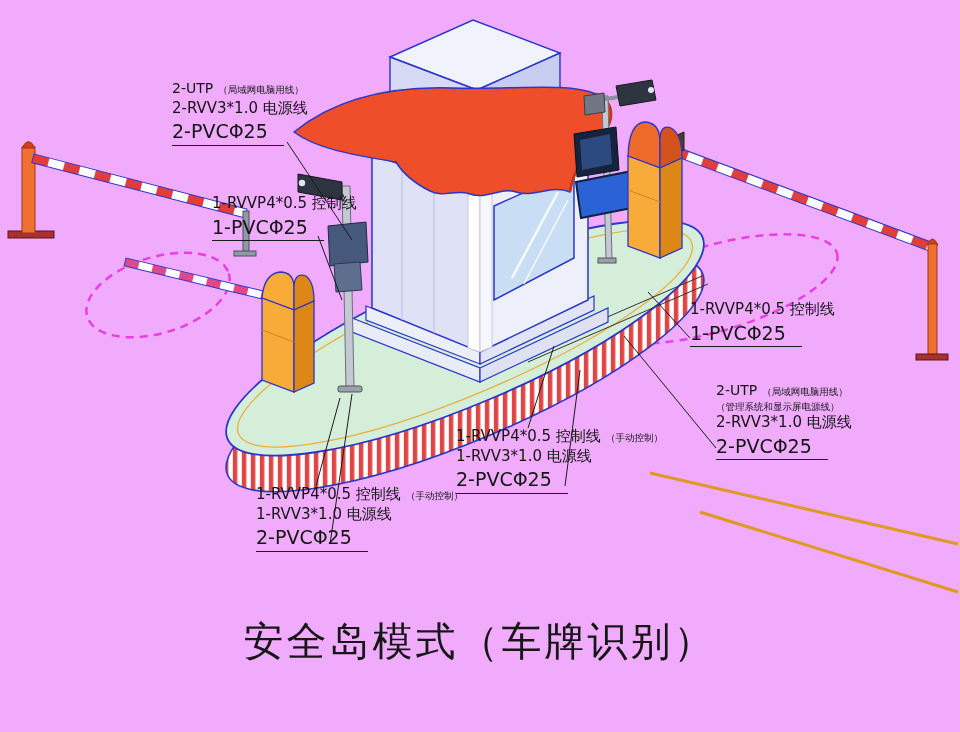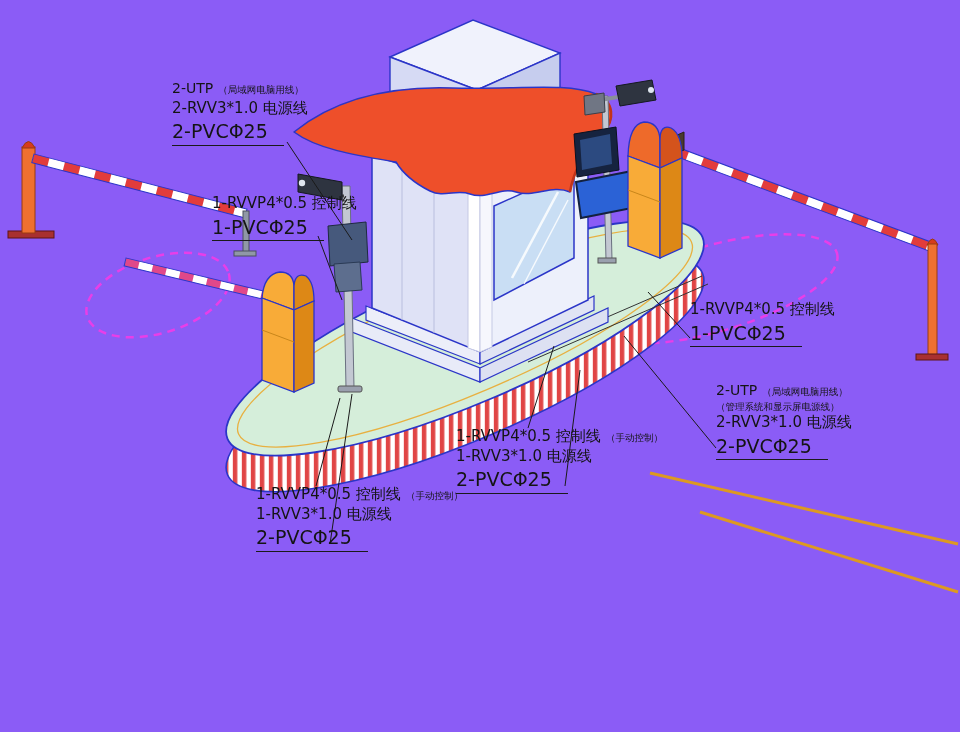--- a/index.html
+++ b/index.html
@@ -1,17 +1,17 @@
 <!DOCTYPE html>
 <html><head>
 <meta charset="utf-8">
 <style>
   html,body { margin:0; padding:0; background:#ffffff; }
   .stage {
-    position:relative; width:960px; height:732px; background:#8b5cf6;
+    position:relative; width:960px; height:732px; background:#f0abfc;
     font-family:"DejaVu Sans","Liberation Sans",sans-serif; overflow:hidden;
   }
   svg.scene { position:absolute; left:0; top:0; }
   .lbl { position:absolute; color:#141414; line-height:1.3; white-space:nowrap; }
   .t14 { font-size:14px; }
   .t13 { font-size:15px; }
   .t9  { font-size:9.5px; }
   .pvc { display:inline-block; font-size:19px; border-bottom:1.7px solid #1a1a1a;
          padding:1px 16px 1px 0; }
   .title {
@@ -211,14 +211,15 @@
 
   <div class="lbl" style="left:256px; top:484px;">
     <div>
       <span class="t13">1-RVVP4*0.5 控制线</span>
       <span class="t9">（手动控制）</span>
     </div>
     <div class="t13">1-RVV3*1.0 电源线</div>
     <div><span class="pvc">2-PVCΦ25</span></div>
   </div>
 
+  <div class="title">安全岛模式（车牌识别）</div>
 
 </div>
 
 </body></html>

